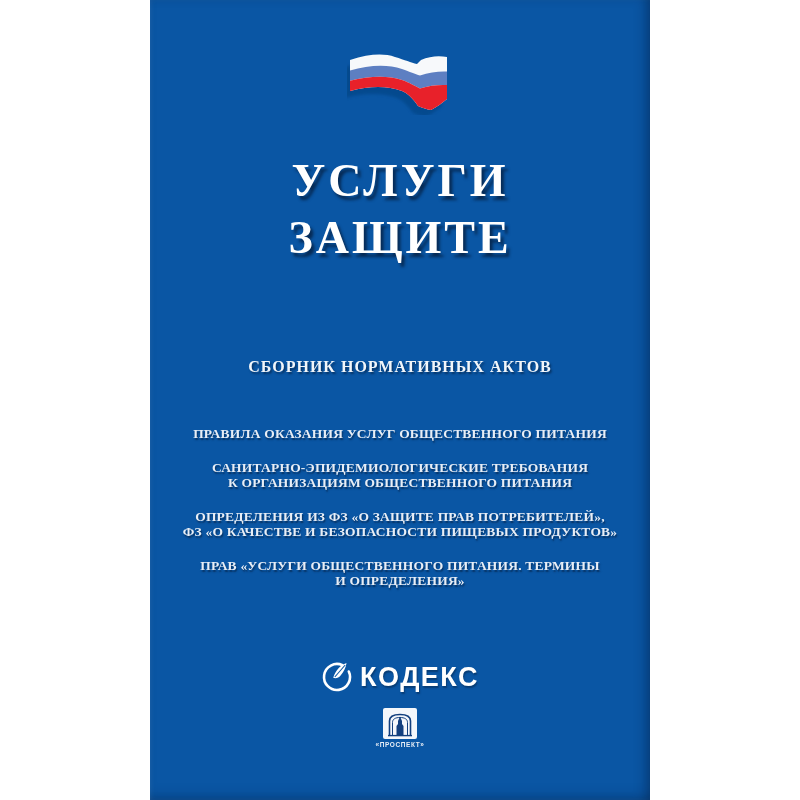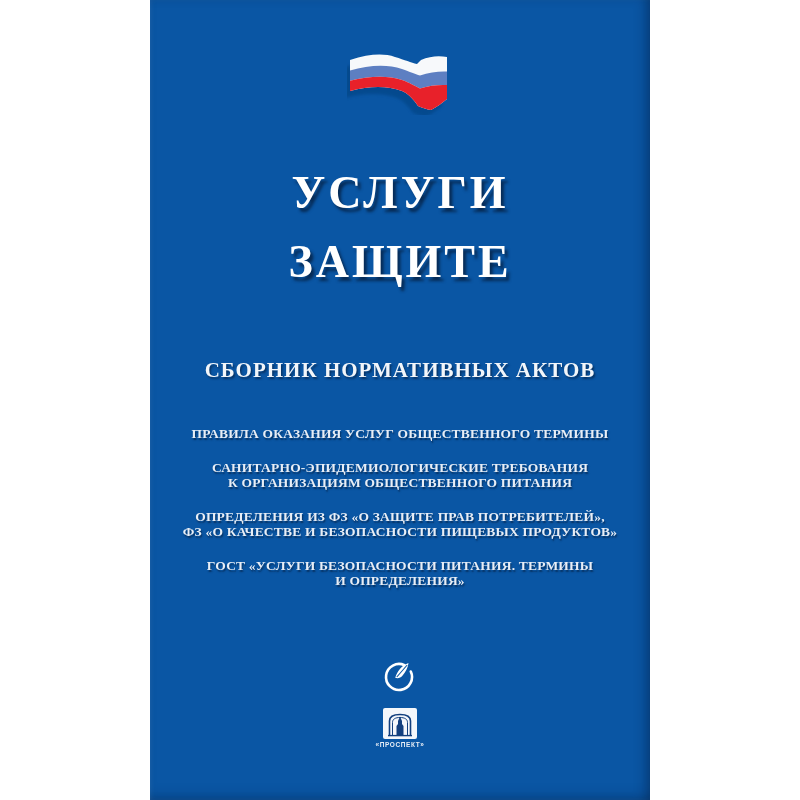--- a/index.html
+++ b/index.html
@@ -25,27 +25,27 @@
   .title {
     position: absolute; left: 0; right: 0; top: 152px;
     text-align: center;
     color: #ffffff;
     font-weight: bold;
     font-size: 46px;
     line-height: 57px;
     letter-spacing: 3px;
     text-shadow: 3px 4px 3px rgba(6,35,72,.85);
   }
-  .title div { white-space: nowrap; margin-top: 12px; }
+  .title div { white-space: nowrap; }
   .subtitle {
     position: absolute; left: 0; right: 0; top: 358px;
     text-align: center;
     color: #f2f6fa;
     font-weight: bold;
-    font-size: 21px;
+    font-size: 16px;
     letter-spacing: 1px;
     text-shadow: 1.5px 2px 2px rgba(6,35,72,.7);
   }
   .contents {
     position: absolute; left: 10px; right: 10px; top: 426px;
     text-align: center;
     color: #e8eef6;
     font-weight: bold;
     font-size: 13.5px;
     line-height: 15.5px;
@@ -105,38 +105,39 @@
   </svg>
 
   <div class="title">
     <div>УСЛУГИ</div>
     <div>ЗАЩИТЕ</div>
   </div>
 
   <div class="subtitle">СБОРНИК НОРМАТИВНЫХ АКТОВ</div>
 
   <div class="contents">
-    <div class="item">ПРАВИЛА ОКАЗАНИЯ УСЛУГ ОБЩЕСТВЕННОГО ТЕРМИНЫ</div>
+    <div class="item">ПРАВИЛА ОКАЗАНИЯ УСЛУГ ОБЩЕСТВЕННОГО ПИТАНИЯ</div>
     <div class="item">САНИТАРНО-ЭПИДЕМИОЛОГИЧЕСКИЕ ТРЕБОВАНИЯ
 К ОРГАНИЗАЦИЯМ ОБЩЕСТВЕННОГО ПИТАНИЯ</div>
     <div class="item">ОПРЕДЕЛЕНИЯ ИЗ ФЗ «О ЗАЩИТЕ ПРАВ ПОТРЕБИТЕЛЕЙ»,
 ФЗ «О КАЧЕСТВЕ И БЕЗОПАСНОСТИ ПИЩЕВЫХ ПРОДУКТОВ»</div>
-    <div class="item">ГОСТ «УСЛУГИ БЕЗОПАСНОСТИ ПИТАНИЯ. ТЕРМИНЫ
+    <div class="item">ПРАВ «УСЛУГИ ОБЩЕСТВЕННОГО ПИТАНИЯ. ТЕРМИНЫ
 И ОПРЕДЕЛЕНИЯ»</div>
   </div>
 
   <div class="kodeks">
     <svg width="34" height="34" viewBox="0 0 34 34" xmlns="http://www.w3.org/2000/svg">
 
       <path d="M27.8,11.5 A13,13 0 1 1 21.5,5.2" fill="none" stroke="#ffffff" stroke-width="2.6" stroke-linecap="round"></path>
 
       <path fill="#ffffff" d="M25.5,3 C19.5,5.2 14.8,10 12.2,17.8 C14.4,18.8 17.6,18.2 19.6,15.6
                C22.6,11.9 24.9,7.6 25.5,3 Z"></path>
       <path d="M24.2,5 L13.8,17" stroke="#0a56a4" stroke-width="1.1" fill="none"></path>
     </svg>
+    <span class="kodeks-label">КОДЕКС</span>
   </div>
 
   <div class="prospekt">
     <svg width="34" height="31" viewBox="0 0 34 31" xmlns="http://www.w3.org/2000/svg">
       <rect x="0" y="0" width="34" height="31" rx="2" fill="#f4f7fb"></rect>
       <path d="M6.5,27 V13 C6.5,8.5 10.5,6.5 17,6.5 C23.5,6.5 27.5,8.5 27.5,13 V27" fill="none" stroke="#123f7e" stroke-width="1.6"></path>
       <path d="M9.5,27 V14.5 C9.5,11 12.5,9.5 17,9.5 C21.5,9.5 24.5,11 24.5,14.5 V27" fill="none" stroke="#123f7e" stroke-width="1"></path>
       <path d="M13.5,27 V18 L15,16 V13 L17,8.5 L19,13 V16 L20.5,18 V27 Z" fill="#123f7e"></path>
       <path d="M5,27.6 H29" stroke="#123f7e" stroke-width="1.4"></path>
     </svg>

